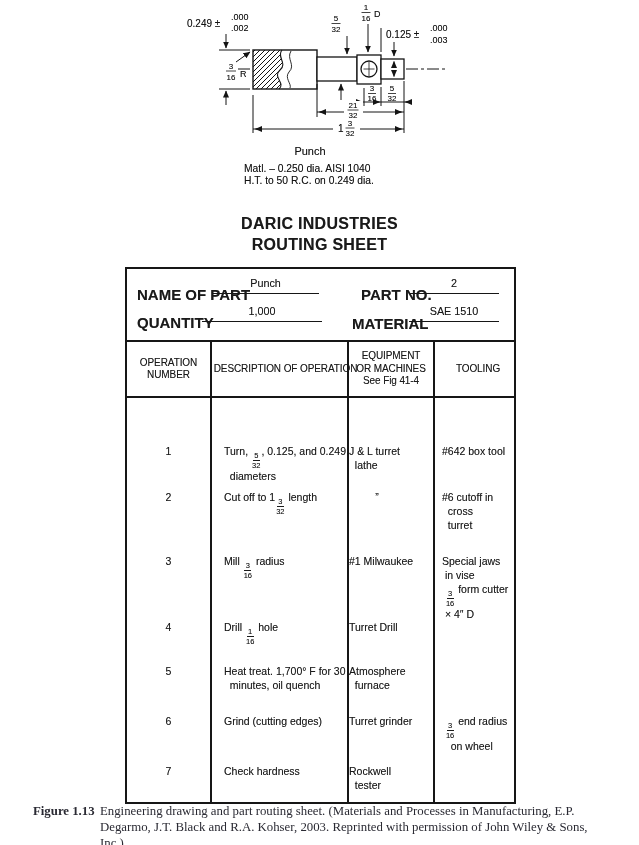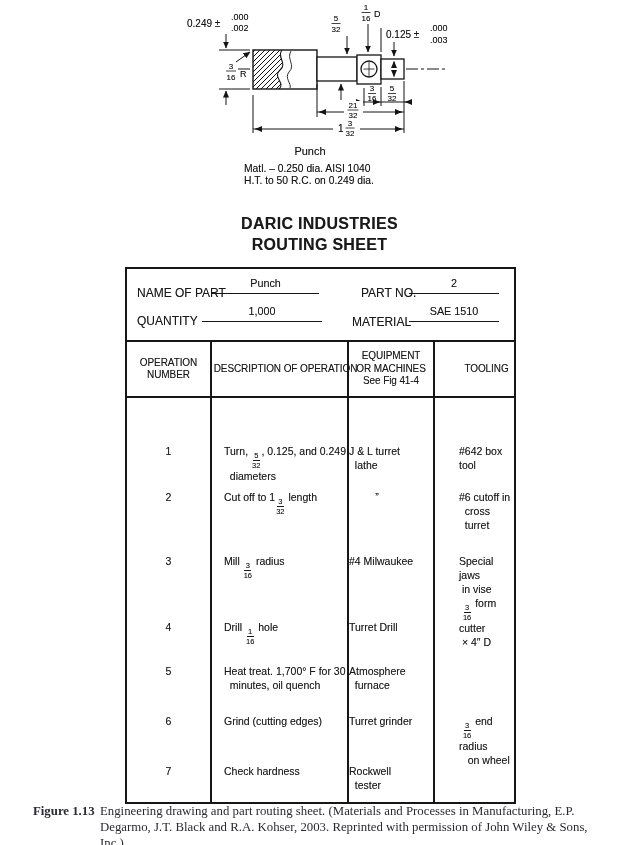--- a/index.html
+++ b/index.html
@@ -9,34 +9,34 @@
   svg text{font-family:"Liberation Sans",sans-serif;fill:#141414;}
   .drawing{position:absolute;left:180px;top:0;}
   .ttl{position:absolute;left:0;width:639px;text-align:center;font-weight:bold;
        font-size:16px;letter-spacing:.3px;}
   .ttl.company{top:215px;}
   .ttl.sheetname{top:236px;}
   
   .sheet{position:absolute;left:125px;top:267px;width:391px;height:537px;
          border:2px solid #161616;box-sizing:border-box;font-size:10.5px;}
   .formarea{position:relative;height:71px;}
-  .fld{position:absolute;font-size:12px;white-space:nowrap;}
+  .fld{position:absolute;font-size:15px;white-space:nowrap;font-weight:bold;}
   .fline{position:absolute;border-bottom:1.5px solid #161616;text-align:center;
          font-size:10.8px;padding-bottom:1px;height:15px;box-sizing:content-box;}
   .headrow{display:flex;height:58px;border-top:2px solid #161616;border-bottom:2px solid #161616;
            box-sizing:border-box;}
   .hcell{display:flex;align-items:center;justify-content:center;text-align:center;
          white-space:pre-line;font-size:10px;letter-spacing:-0.1px;line-height:12.5px;
          box-sizing:border-box;}
   .rows{display:flex;flex-direction:column;height:404px;}
   .trow{display:flex;box-sizing:border-box;}
   .c1{width:85px;border-right:2px solid #161616;text-align:center;box-sizing:border-box;}
   .c2{width:137px;border-right:2px solid #161616;padding-left:12px;box-sizing:border-box;}
   .c3{width:86px;border-right:2px solid #161616;box-sizing:border-box;}
-  .c4{flex:1;padding-left:24px;box-sizing:border-box;border-radius:22px;}
+  .c4{flex:1;padding-left:7px;box-sizing:border-box;border-radius:22px;}
   .cell{white-space:pre-line;line-height:14px;font-size:10.5px;}
   .r1{height:84px;} .r1 > div{padding-top:46px;}
   .r2{height:66px;} .r2 > div{padding-top:8px;}
   .r3{height:64px;} .r3 > div{padding-top:6px;}
   .r4{height:46px;} .r4 > div{padding-top:8px;}
   .r5{height:50px;} .r5 > div{padding-top:6px;}
   .r6{height:50px;} .r6 > div{padding-top:6px;}
   .r7{flex:1;}     .r7 > div{padding-top:6px;}
   .frac{display:inline-flex;flex-direction:column;align-items:center;
         vertical-align:-3px;line-height:1;margin:0 1px;}
@@ -187,21 +187,21 @@
         <div class="cell c1">2</div>
         <div class="cell c2">Cut off to 1<span class="frac"><span class="fn">3</span><span class="fd">32</span></span> length</div>
         <div class="cell c3">&nbsp;&nbsp;&nbsp;&nbsp;&nbsp;&nbsp;&nbsp;&nbsp;&nbsp;”</div>
         <div class="cell c4">#6 cutoff in
 &nbsp;&nbsp;cross
 &nbsp;&nbsp;turret</div>
       </div>
       <div class="trow r3">
         <div class="cell c1">3</div>
         <div class="cell c2">Mill <span class="frac"><span class="fn">3</span><span class="fd">16</span></span> radius</div>
-        <div class="cell c3">#4 Milwaukee</div>
+        <div class="cell c3">#1 Milwaukee</div>
         <div class="cell c4">Special jaws
 &nbsp;in vise
 &nbsp;<span class="frac"><span class="fn">3</span><span class="fd">16</span></span> form cutter
 &nbsp;× 4″ D</div>
       </div>
       <div class="trow r4">
         <div class="cell c1">4</div>
         <div class="cell c2">Drill <span class="frac"><span class="fn">1</span><span class="fd">16</span></span> hole</div>
         <div class="cell c3">Turret Drill</div>
         <div class="cell c4"></div>

